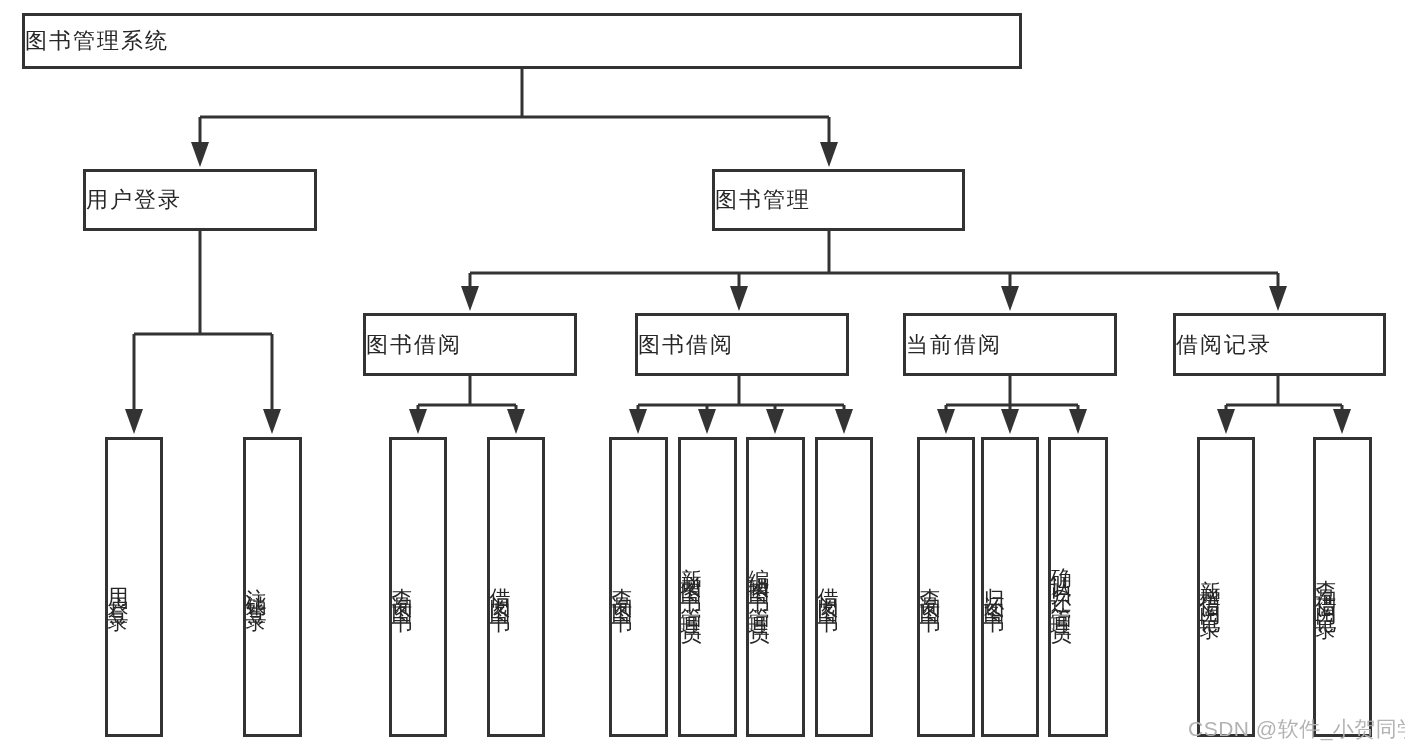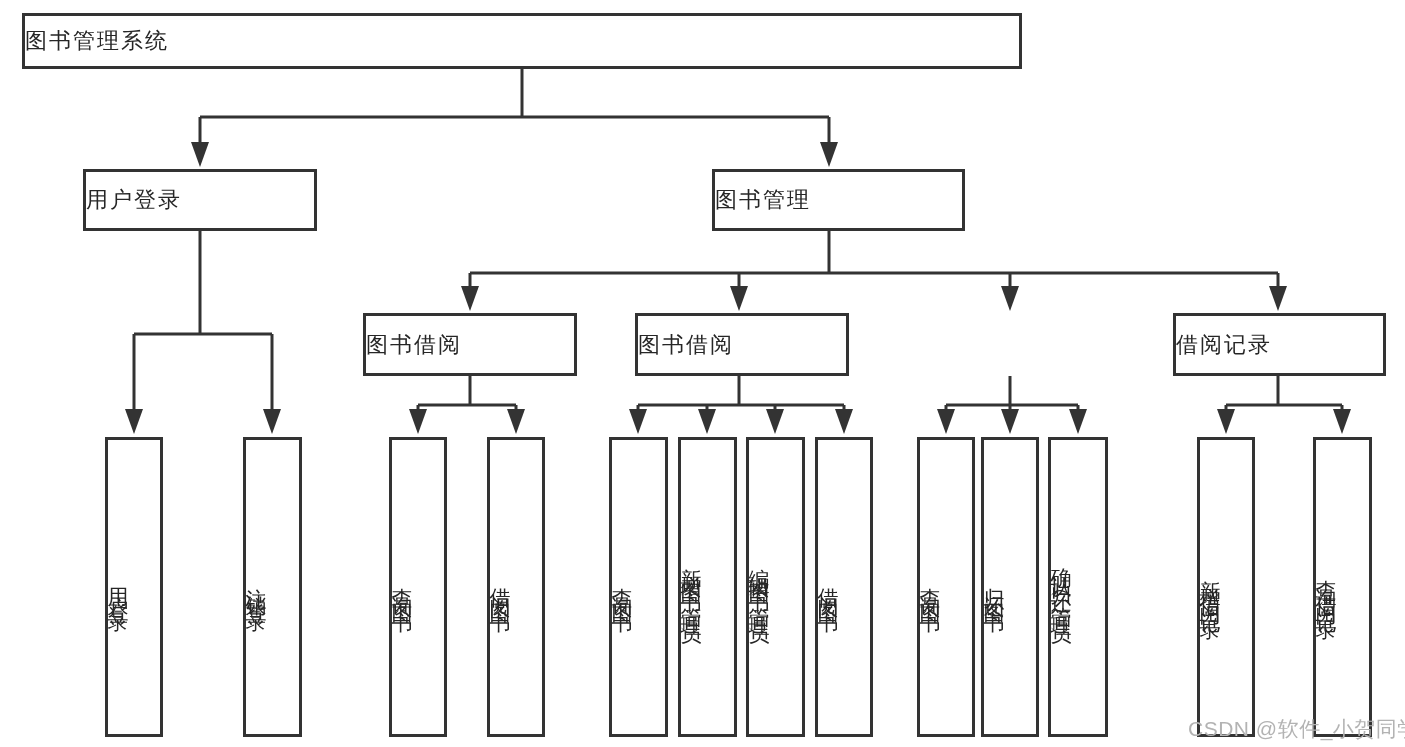--- a/index.html
+++ b/index.html
@@ -112,20 +112,23 @@
   <div class="box h-box book-mgmt-box">
     <span>图书管理</span>
   </div>
 
   <div class="box h-box new-book-box">
     <span>图书借阅</span>
   </div>
   <div class="box h-box book-borrow-box">
     <span>图书借阅</span>
   </div>
+  <div class="box h-box current-borrow-box">
+    <span>当前借阅</span>
+  </div>
   <div class="box h-box borrow-record-box">
     <span>借阅记录</span>
   </div>
 
   <div class="box leaf" style="left:105px;">
     <span class="vtext">用户登录</span>
   </div>
   <div class="box leaf" style="left:243px;width:59px;">
     <span class="vtext">注销登录</span>
   </div>

